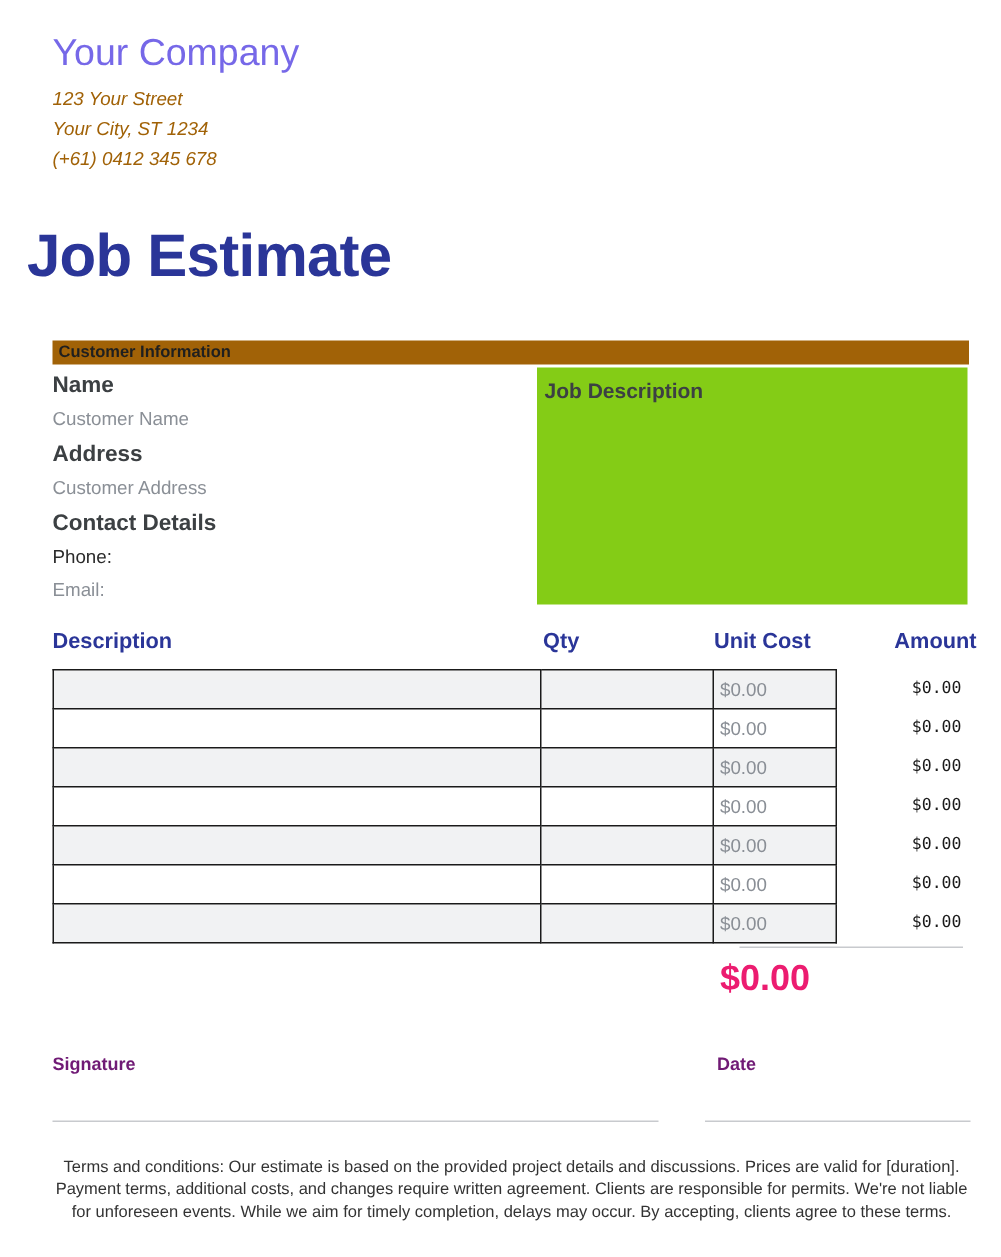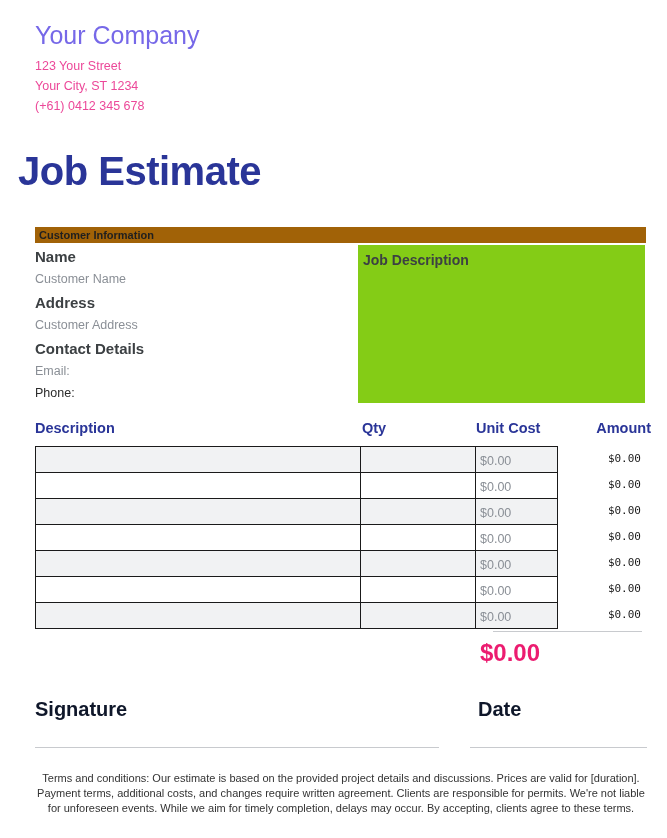--- a/index.html
+++ b/index.html
@@ -21,23 +21,24 @@
   .company-name {
     font-size: 25px;
     font-weight: 400;
     color: #7668E8;
     letter-spacing: 0px;
     line-height: 30px;
     margin: 0 0 6px 0;
   }
   .company-line {
     font-size: 12.5px;
-    color: #ec4899;
+    color: #a16207;
     line-height: 20px;
     margin: 0;
+    font-style: italic;
   }
 
   
   .doc-title {
     position: absolute;
     left: 18px;
     top: 148px;
     font-size: 40px;
     font-weight: bold;
     color: #2A3598;
@@ -172,23 +173,23 @@
     top: 638px;
     font-size: 24px;
     font-weight: bold;
     color: #EC1C70;
     line-height: 30px;
   }
 
   
   .sig-label, .date-label {
     position: absolute;
-    font-size: 20px;
-    font-weight: bold;
-    color: #0f172a;
+    font-size: 12px;
+    font-weight: bold;
+    color: #701a75;
     line-height: 20px;
   }
   .sig-label  { left: 35px;  top: 699px; }
   .date-label { left: 478px; top: 699px; }
 
   .sig-rule  { position: absolute; left: 35px;  top: 747px; width: 404px; height: 1px; background: #c8cace; }
   .date-rule { position: absolute; left: 470px; top: 747px; width: 177px; height: 1px; background: #c8cace; }
 
   
   .terms {
@@ -219,22 +220,22 @@
   <div class="info-band">
     <span class="info-band-label">Customer Information</span>
   </div>
 
   <div class="cust-fields">
     <div class="f-label">Name</div>
     <div class="f-value">Customer Name</div>
     <div class="f-label">Address</div>
     <div class="f-value">Customer Address</div>
     <div class="f-label">Contact Details</div>
+    <div class="f-contact-line dark">Phone:</div>
     <div class="f-contact-line muted">Email:</div>
-    <div class="f-contact-line dark">Phone:</div>
   </div>
 
   <div class="jobdesc">
     <div class="jobdesc-title">Job Description</div>
   </div>
 
   <div class="table-headers">
     <div class="th th-desc">Description</div>
     <div class="th th-qty">Qty</div>
     <div class="th th-unit">Unit Cost</div>

